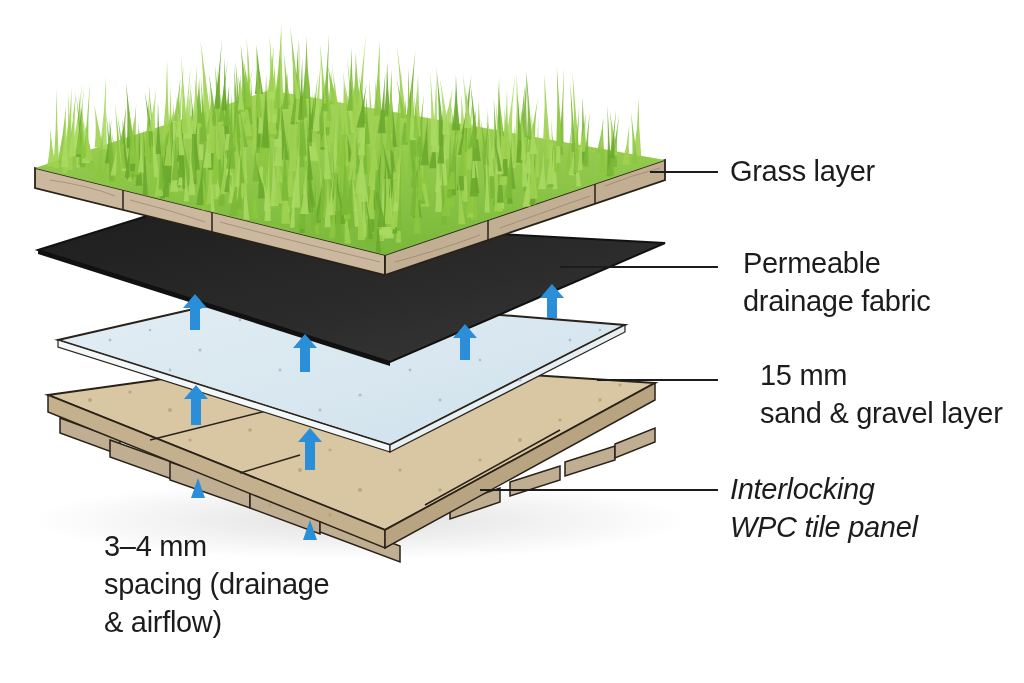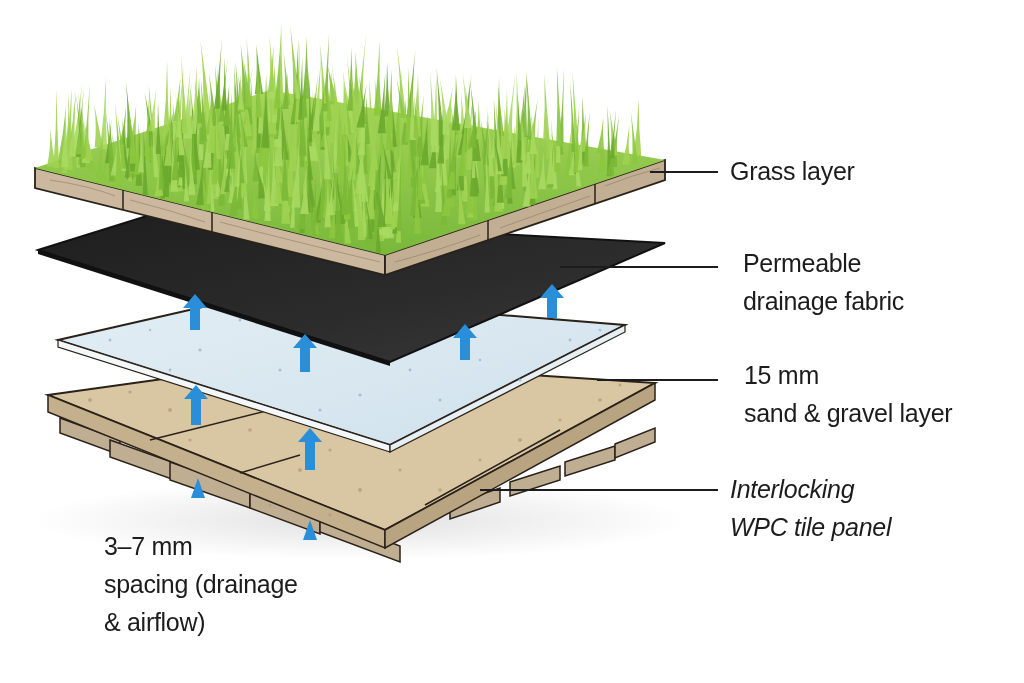--- a/index.html
+++ b/index.html
@@ -1,18 +1,18 @@
 <!DOCTYPE html>
 <html><head>
 <meta charset="utf-8">
 <style>
   html, body { margin:0; padding:0; background:#ffffff; }
   body { width:1024px; height:683px; position:relative; overflow:hidden; font-family:"Liberation Sans", sans-serif; }
   #stage { position:absolute; left:0; top:0; width:1024px; height:683px; }
-  .label { position:absolute; color:#1c1c1c; font-family:"Liberation Sans", sans-serif; font-size:25px; line-height:38px; letter-spacing:-0.3px; white-space:nowrap; }
+  .label { position:absolute; color:#1c1c1c; font-family:"Liberation Sans", sans-serif; font-size:29px; line-height:38px; letter-spacing:-0.3px; white-space:nowrap; }
   .label span { display:block; }
 </style>
 </head>
 <body>
 
 <svg id="stage" viewBox="0 0 1024 683" xmlns="http://www.w3.org/2000/svg">
   <defs>
     <linearGradient id="gFabric" x1="0" y1="0" x2="1" y2="1">
       <stop offset="0" stop-color="#1e1e1e"></stop>
       <stop offset="0.6" stop-color="#2c2c2c"></stop>
@@ -674,25 +674,25 @@
   </g>
 </svg>
 
 <div class="label" style="left:730px; top:152px;">
   <span>Grass layer</span>
 </div>
 <div class="label" style="left:730px; top:244px;margin-left:13px;">
   <span>Permeable</span>
   <span>drainage fabric</span>
 </div>
-<div class="label" style="left:744px; top:356px;">
+<div class="label" style="left:760px; top:356px;">
   <span>15 mm</span>
   <span>sand &amp; gravel layer</span>
 </div>
 <div class="label" style="left:730px; top:470px;font-style:italic;">
   <span>Interlocking</span>
   <span>WPC tile panel</span>
 </div>
 <div class="label" style="left:104px; top:527px;">
-  <span>3–7 mm</span>
+  <span>3–4 mm</span>
   <span>spacing (drainage</span>
   <span>&amp; airflow)</span>
 </div>
 
 </body></html>

